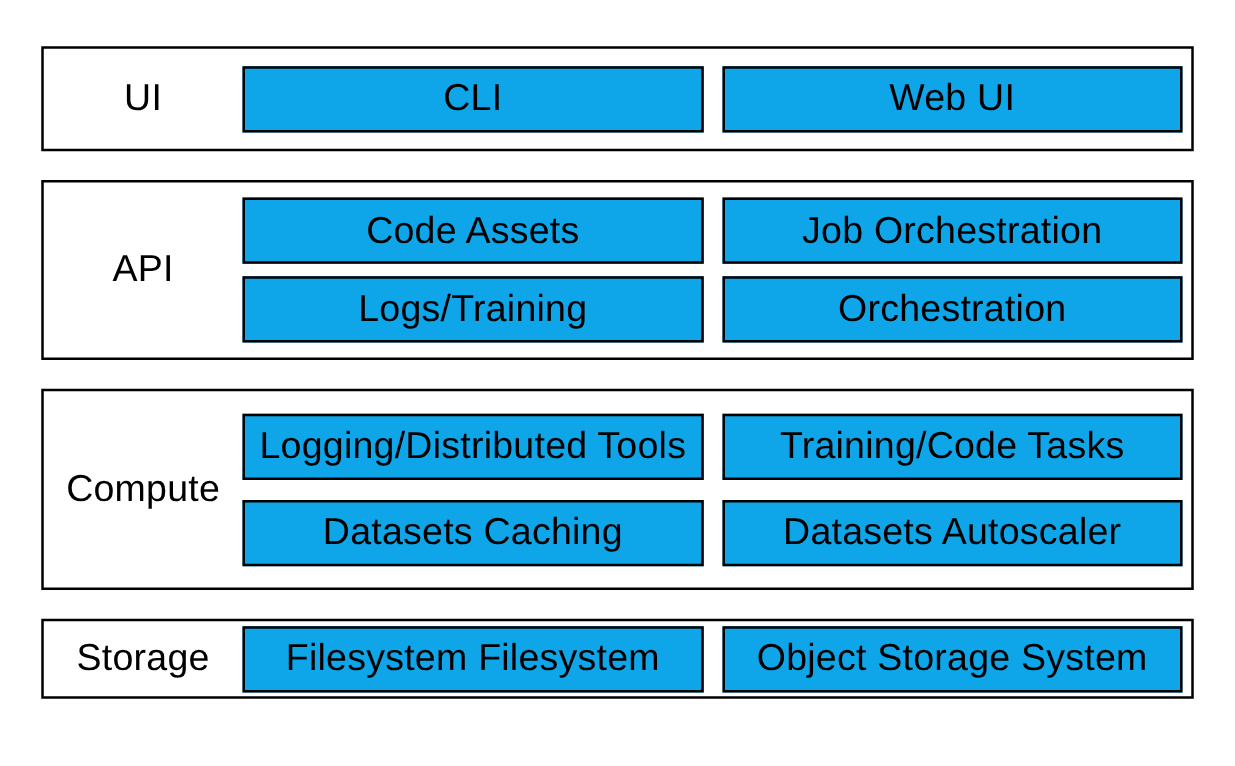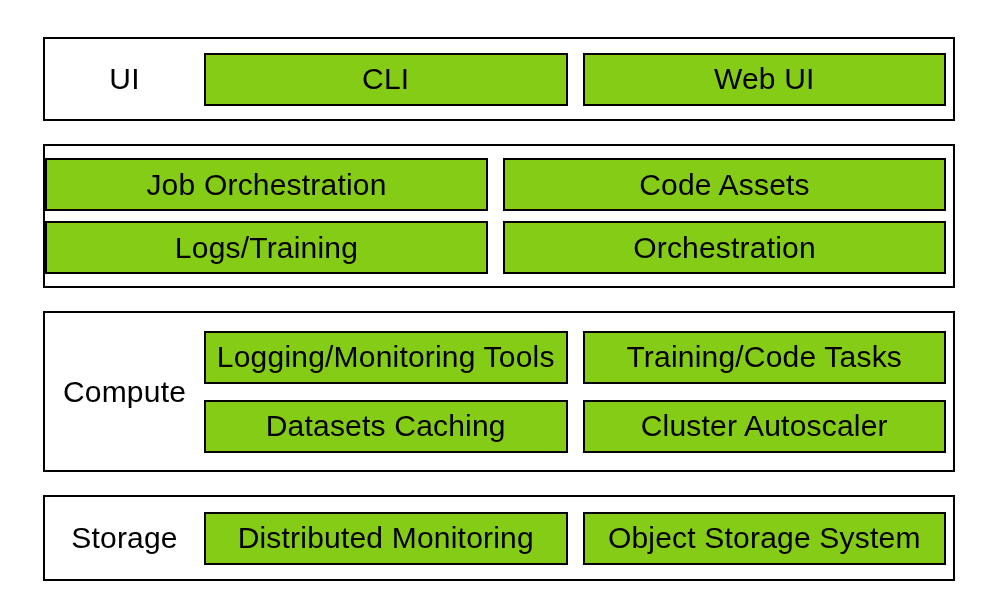--- a/index.html
+++ b/index.html
@@ -7,34 +7,34 @@
     width: 988px;
     height: 613px;
     background: #ffffff;
     font-family: "Liberation Sans", sans-serif;
     color: #000000;
     overflow: hidden;
   }
   .diagram {
     width: 988px;
     height: 613px;
-    padding: 37px 33px 30px 43px;
+    padding: 37px 33px 30px 33px;
     display: flex;
     flex-direction: column;
     gap: 23px;
   }
   .layer {
     border: 2.5px solid #000000;
     display: flex;
     background: #ffffff;
   }
   .layer-ui      { height: 84px; }
   .layer-api     { height: 144px; }
   .layer-compute { height: 161px; }
-  .layer-storage { height: 86px; }
+  .layer-storage { height: 64px; }
   .layer-label {
     width: 159px;
     flex: 0 0 159px;
     display: flex;
     align-items: center;
     justify-content: center;
     font-size: 30px;
     line-height: 1;
     letter-spacing: 0.2px;
   }
@@ -51,56 +51,57 @@
   .box {
     border: 2px solid #000000;
     height: 53px;
     display: flex;
     align-items: center;
     justify-content: center;
     font-size: 30px;
     line-height: 1;
     letter-spacing: 0.2px;
     white-space: nowrap;
-    background: #84cc16;
+    background: #0ea5e9;
   }
 </style>
 </head>
 <body>
 
 <div class="diagram">
 
   <div class="layer layer-ui">
     <div class="layer-label">UI</div>
     <div class="layer-boxes">
       <div class="box">CLI</div>
       <div class="box">Web UI</div>
     </div>
   </div>
 
   <div class="layer layer-api">
+    <div class="layer-label">API</div>
     <div class="layer-boxes">
+      <div class="box">Code Assets</div>
       <div class="box">Job Orchestration</div>
-      <div class="box">Code Assets</div>
       <div class="box">Logs/Training</div>
       <div class="box">Orchestration</div>
     </div>
   </div>
 
   <div class="layer layer-compute">
     <div class="layer-label">Compute</div>
     <div class="layer-boxes">
-      <div class="box">Logging/Monitoring Tools</div>
+      <div class="box">Logging/Distributed Tools</div>
       <div class="box">Training/Code Tasks</div>
       <div class="box">Datasets Caching</div>
-      <div class="box">Cluster Autoscaler</div>
+      <div class="box">Datasets Autoscaler</div>
     </div>
   </div>
 
   <div class="layer layer-storage">
     <div class="layer-label">Storage</div>
     <div class="layer-boxes">
-      <div class="box">Distributed Monitoring</div>
+      <div class="box">Filesystem Filesystem</div>
       <div class="box">Object Storage System</div>
     </div>
   </div>
 
 </div>
 
 </body></html>

